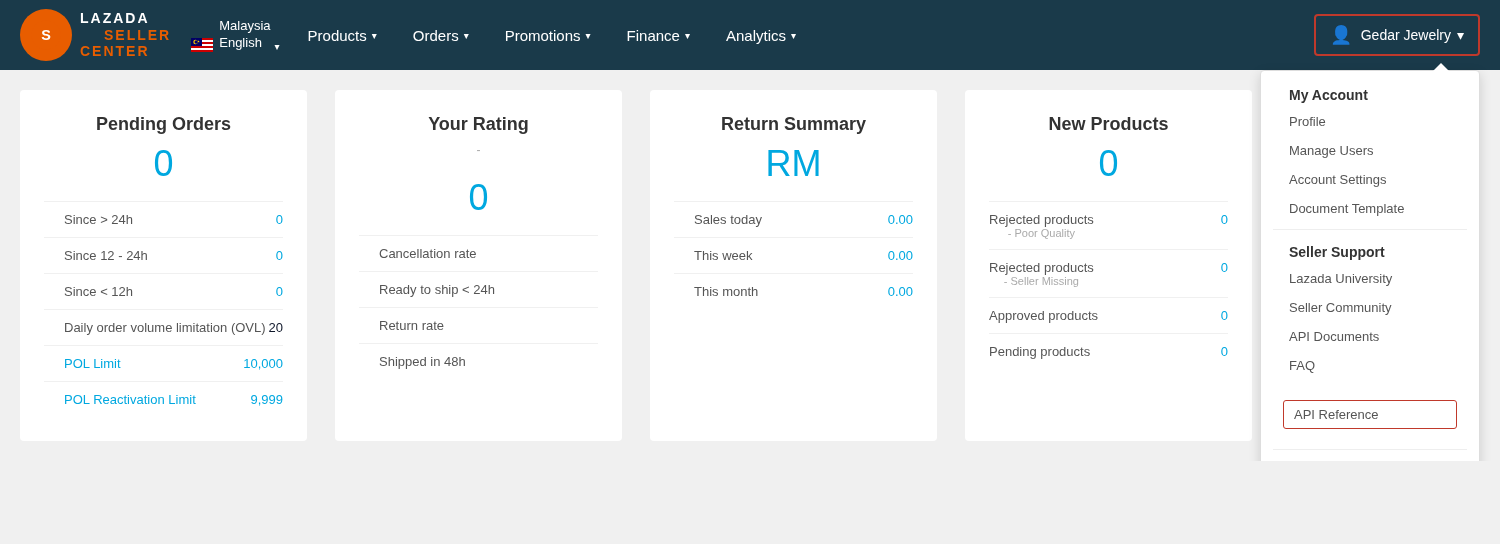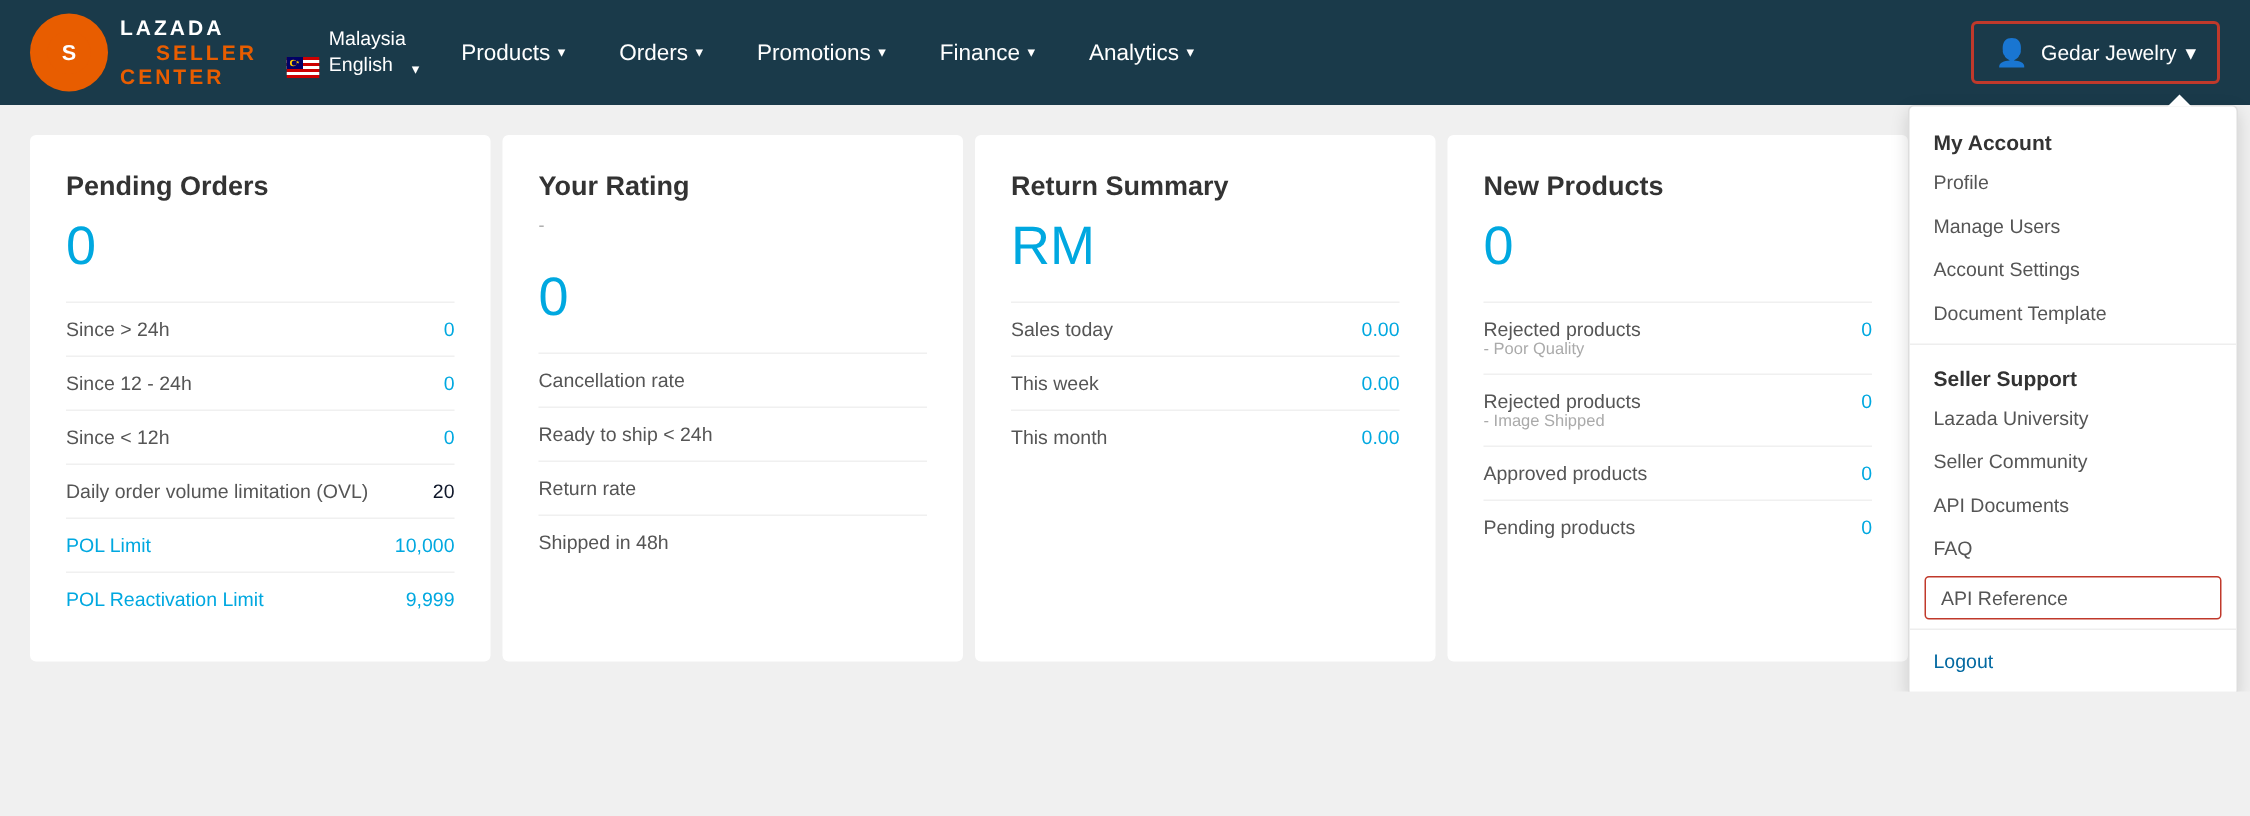--- a/index.html
+++ b/index.html
@@ -72,28 +72,28 @@
       border: 2px solid #c0392b;
       border-radius: 4px;
       margin-left: auto;
     }
     .user-icon { font-size: 18px; margin-right: 8px; }
 
     
     .dropdown-menu {
       position: absolute;
       top: 70px;
-      right: 8px;
+      right: 20px;
       background: white;
       border: 1px solid #ddd;
       border-radius: 4px;
       width: 220px;
       box-shadow: 0 4px 12px rgba(0,0,0,0.15);
       z-index: 200;
-      padding: 8px 0;
+      padding: 8px 12px;
     }
     .dropdown-menu::before {
       content: '';
       position: absolute;
       top: -8px;
       right: 30px;
       border-left: 8px solid transparent;
       border-right: 8px solid transparent;
       border-bottom: 8px solid white;
     }
@@ -115,30 +115,31 @@
       background: #eee;
       margin: 6px 0;
     }
     .dropdown-item.highlight {
       color: #0369a1;
       font-weight: normal;
     }
     .dropdown-item.api-ref {
       color: #555;
       border: 1px solid #c0392b;
-      margin: 4px 10px;
+      margin: 20px 10px;
       border-radius: 3px;
       padding: 6px 10px;
     }
 
     
     .main-content {
       display: flex;
       padding: 20px;
-      gap: 8px;
+      gap: 28px;
+      text-align: center;
     }
 
     
     .card {
       background: white;
       border-radius: 4px;
       padding: 24px;
       flex: 1;
     }
     .card-title {
@@ -155,21 +156,21 @@
     .card-big-value.rm { font-size: 36px; }
 
     .card-row {
       display: flex;
       justify-content: space-between;
       align-items: center;
       padding: 10px 0;
       border-top: 1px solid #f0f0f0;
       font-size: 13px;
     }
-    .card-row-label { color: #555; }
+    .card-row-label { color: #555; margin-left: 20px; }
     .card-row-value { color: #00a8e0; }
     .card-row-value.dark { color: #0f172a; }
     .card-subtitle { font-size: 12px; color: #aaa; margin-bottom: 20px; }
 
     
     .product-row {
       display: flex;
       justify-content: space-between;
       align-items: flex-start;
       padding: 10px 0;
@@ -361,21 +362,21 @@
     <div class="product-row">
       <div>
         <div class="product-row-label">Rejected products</div>
         <div class="product-row-sublabel">- Poor Quality</div>
       </div>
       <span class="product-row-value">0</span>
     </div>
     <div class="product-row">
       <div>
         <div class="product-row-label">Rejected products</div>
-        <div class="product-row-sublabel">- Image Shipped</div>
+        <div class="product-row-sublabel">- Seller Missing</div>
       </div>
       <span class="product-row-value">0</span>
     </div>
     <div class="product-row">
       <div>
         <div class="product-row-label">Approved products</div>
       </div>
       <span class="product-row-value">0</span>
     </div>
     <div class="product-row">

